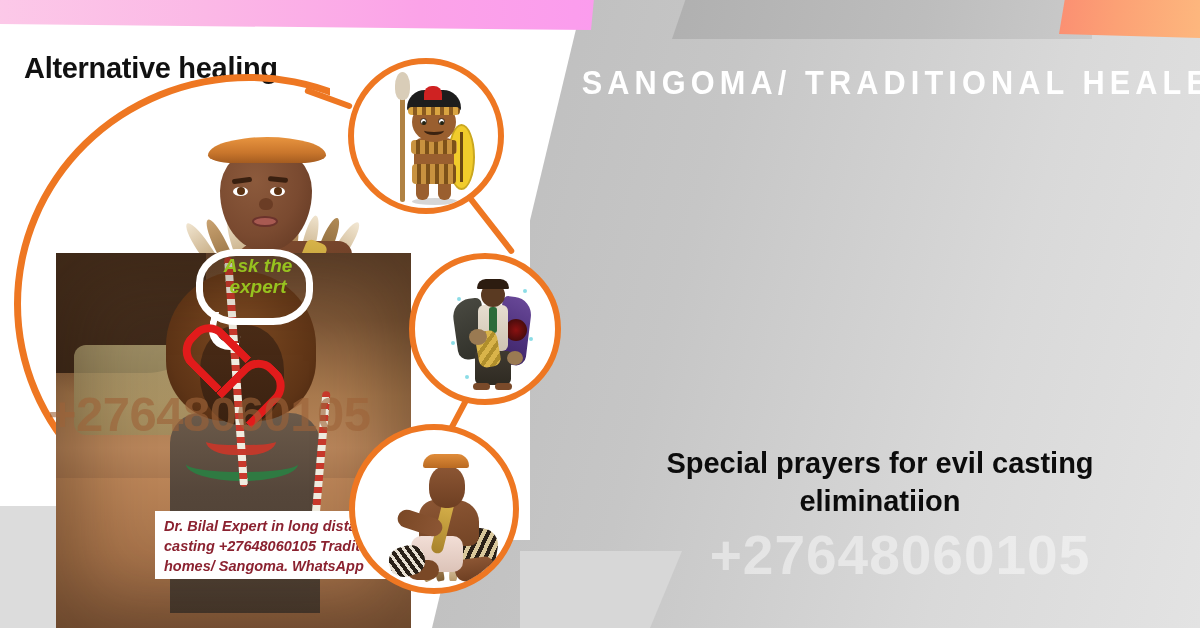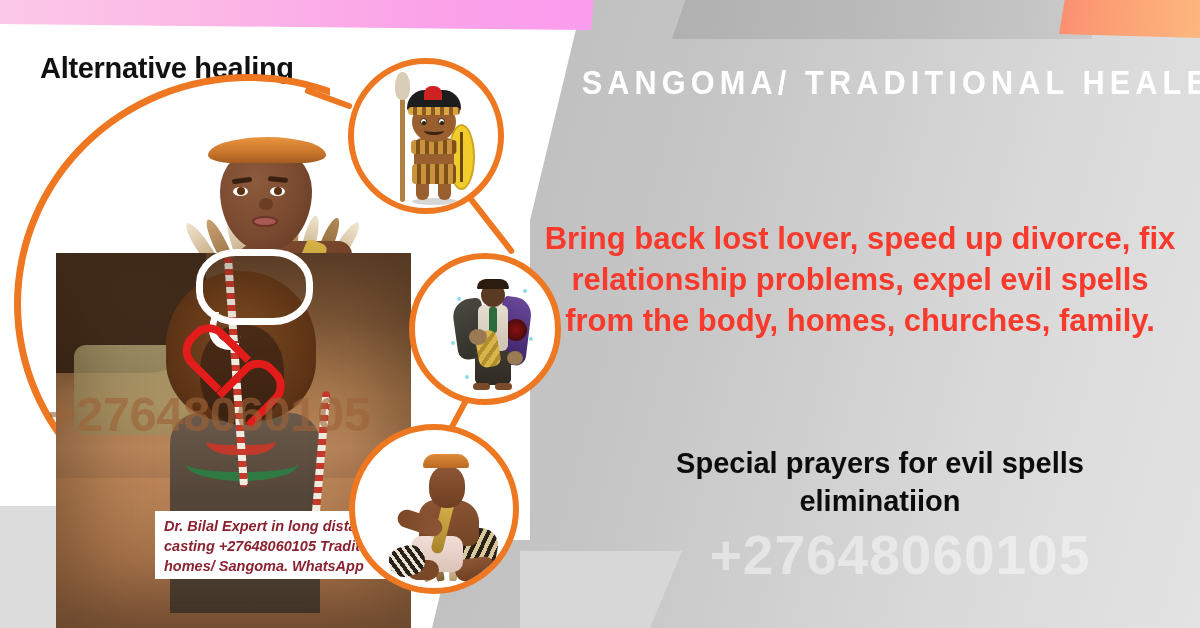--- a/index.html
+++ b/index.html
@@ -42,21 +42,21 @@
     clip-path:polygon(6px 0px, 145px 0px, 145px 40px, 0px 36px);
   }
   .strip-gray-top {
     position:absolute; left:672px; top:-2px; width:420px; height:41px;
     background:linear-gradient(100deg,#b0b0b0 0%,#bdbdbd 60%,#cacaca 100%);
     clip-path:polygon(14px 0px, 420px 0px, 420px 41px, 0px 41px);
   }
 
   
   .heading-alt {
-    position:absolute; left:40px; top:52px;
+    position:absolute; left:24px; top:52px;
     font-size:29px; font-weight:bold; color:#111; letter-spacing:-0.3px;
     white-space:nowrap;
   }
 
   
   .arc-loop {
     position:absolute; left:14px; top:74px; width:470px; height:460px;
     border:7px solid #ee7722; border-radius:50%;
     background:transparent;
     clip-path:polygon(0 0, 100% 0, 100% 100%, 0 100%);
@@ -358,20 +358,21 @@
       <div class="ph-red-v"></div>
       <div class="ph-necklace"></div>
       <div class="ph-beads-l"></div>
       <div class="ph-beads-r"></div>
     </div>
     <div class="ph-vignette"></div>
   </div>
 
   <div class="bubble"></div>
   <div class="bubble-tail"></div>
+  <div class="bubble-text">Ask the expert</div>
 
   <div class="heart"></div>
 
   <div class="wm-phone-photo">+27648060105</div>
 
   <div class="caption-box">
     <p>Dr. Bilal Expert in long distan</p>
     <p>casting +27648060105 Tradit</p>
     <p>homes/ Sangoma. WhatsApp</p>
   </div>
@@ -436,17 +437,16 @@
       <div class="cw-sash"></div>
       <div class="cw-arm"></div>
       <div class="cw-knee"></div>
       <div class="cw-fur-l"></div>
       <div class="cw-head"></div>
       <div class="cw-crown"></div>
     </div>
   </div>
 
   <div class="title-sub">SANGOMA/ TRADITIONAL HEALER</div>
-  <div class="body-red">Bring back lost lover, speed up divorce, fix relationship problems, expel evil spells from the body, homes, churches, family.</div>
-  <div class="body-black">Special prayers for  evil spells eliminatiion</div>
+  <div class="body-black">Special prayers for  evil casting eliminatiion</div>
   <div class="wm-phone-right">+27648060105</div>
 
 </div>
 
 </body></html>

